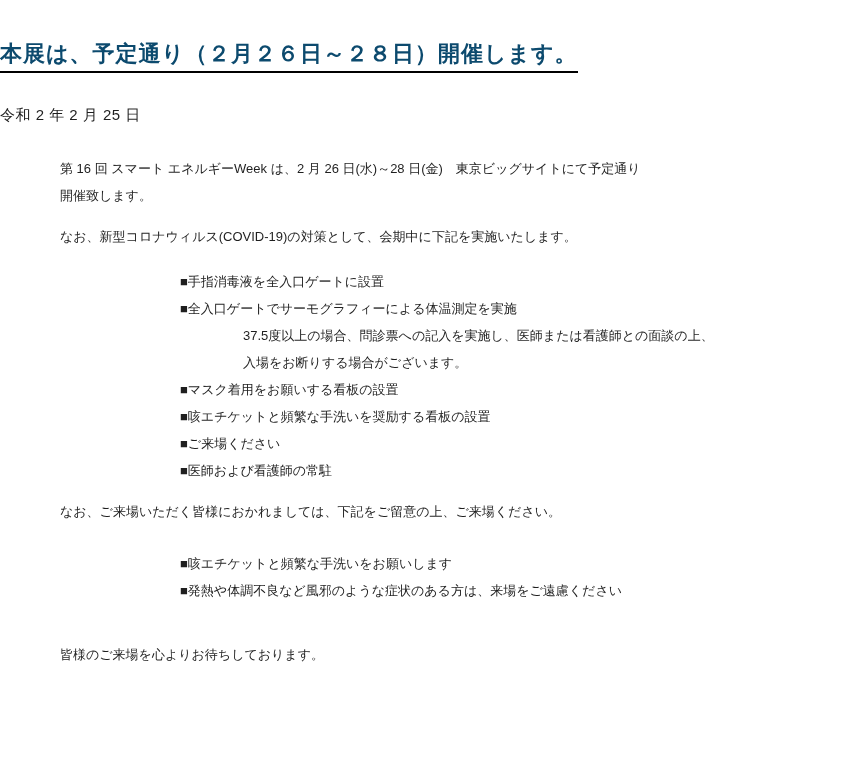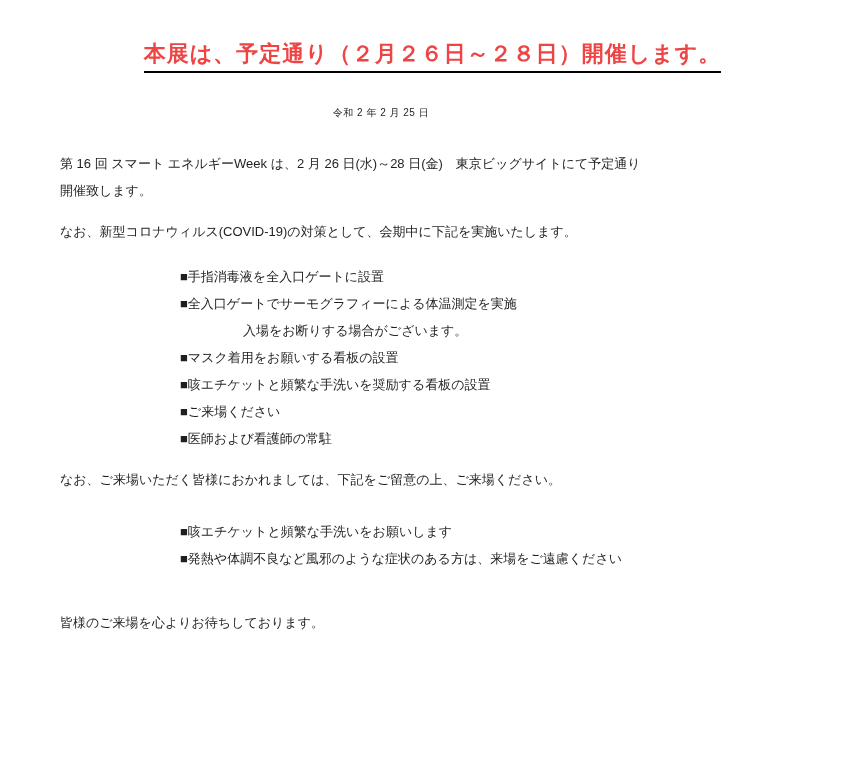--- a/index.html
+++ b/index.html
@@ -7,36 +7,35 @@
     position: relative;
     width: 865px;
     height: 779px;
     background: #ffffff;
     font-family: "Liberation Sans", "DejaVu Sans", sans-serif;
     color: #1f1f1f;
     overflow: hidden;
   }
   .doc-title {
     margin: 38px 0 0 0;
-    text-align: center;
     font-size: 22px;
     font-weight: 700;
-    color: #ef4444;
+    color: #0c4a6e;
     letter-spacing: 1px;
     line-height: 32px;
   }
   .doc-title .underline {
     border-bottom: 2px solid #000000;
     padding-bottom: 5px;
   }
   .doc-date {
     margin-top: 36px;
-    text-align: center;
+    text-align: left;
     padding-right: 103px;
-    font-size: 10px;
+    font-size: 15px;
     color: #1f1f1f;
     letter-spacing: 0.5px;
   }
   .para {
     margin: 0;
     padding: 0 100px 0 60px;
     font-size: 13px;
     line-height: 27px;
     white-space: pre-line;
   }
@@ -62,20 +61,21 @@
   <div class="doc-date">令和 2 年 2 月 25 日</div>
 
   <p class="para intro">第 16 回 スマート エネルギーWeek は、2 月 26 日(水)～28 日(金)　東京ビッグサイトにて予定通り
 開催致します。</p>
 
   <p class="para lead">なお、新型コロナウィルス(COVID-19)の対策として、会期中に下記を実施いたします。</p>
 
   <div class="doc-list">
     <div class="doc-line">■手指消毒液を全入口ゲートに設置</div>
     <div class="doc-line">■全入口ゲートでサーモグラフィーによる体温測定を実施</div>
+    <div class="doc-line sub">37.5度以上の場合、問診票への記入を実施し、医師または看護師との面談の上、</div>
     <div class="doc-line sub">入場をお断りする場合がございます。</div>
     <div class="doc-line">■マスク着用をお願いする看板の設置</div>
     <div class="doc-line">■咳エチケットと頻繁な手洗いを奨励する看板の設置</div>
     <div class="doc-line">■ご来場ください</div>
     <div class="doc-line">■医師および看護師の常駐</div>
   </div>
 
   <p class="para lead">なお、ご来場いただく皆様におかれましては、下記をご留意の上、ご来場ください。</p>
 
   <div class="doc-list second">

